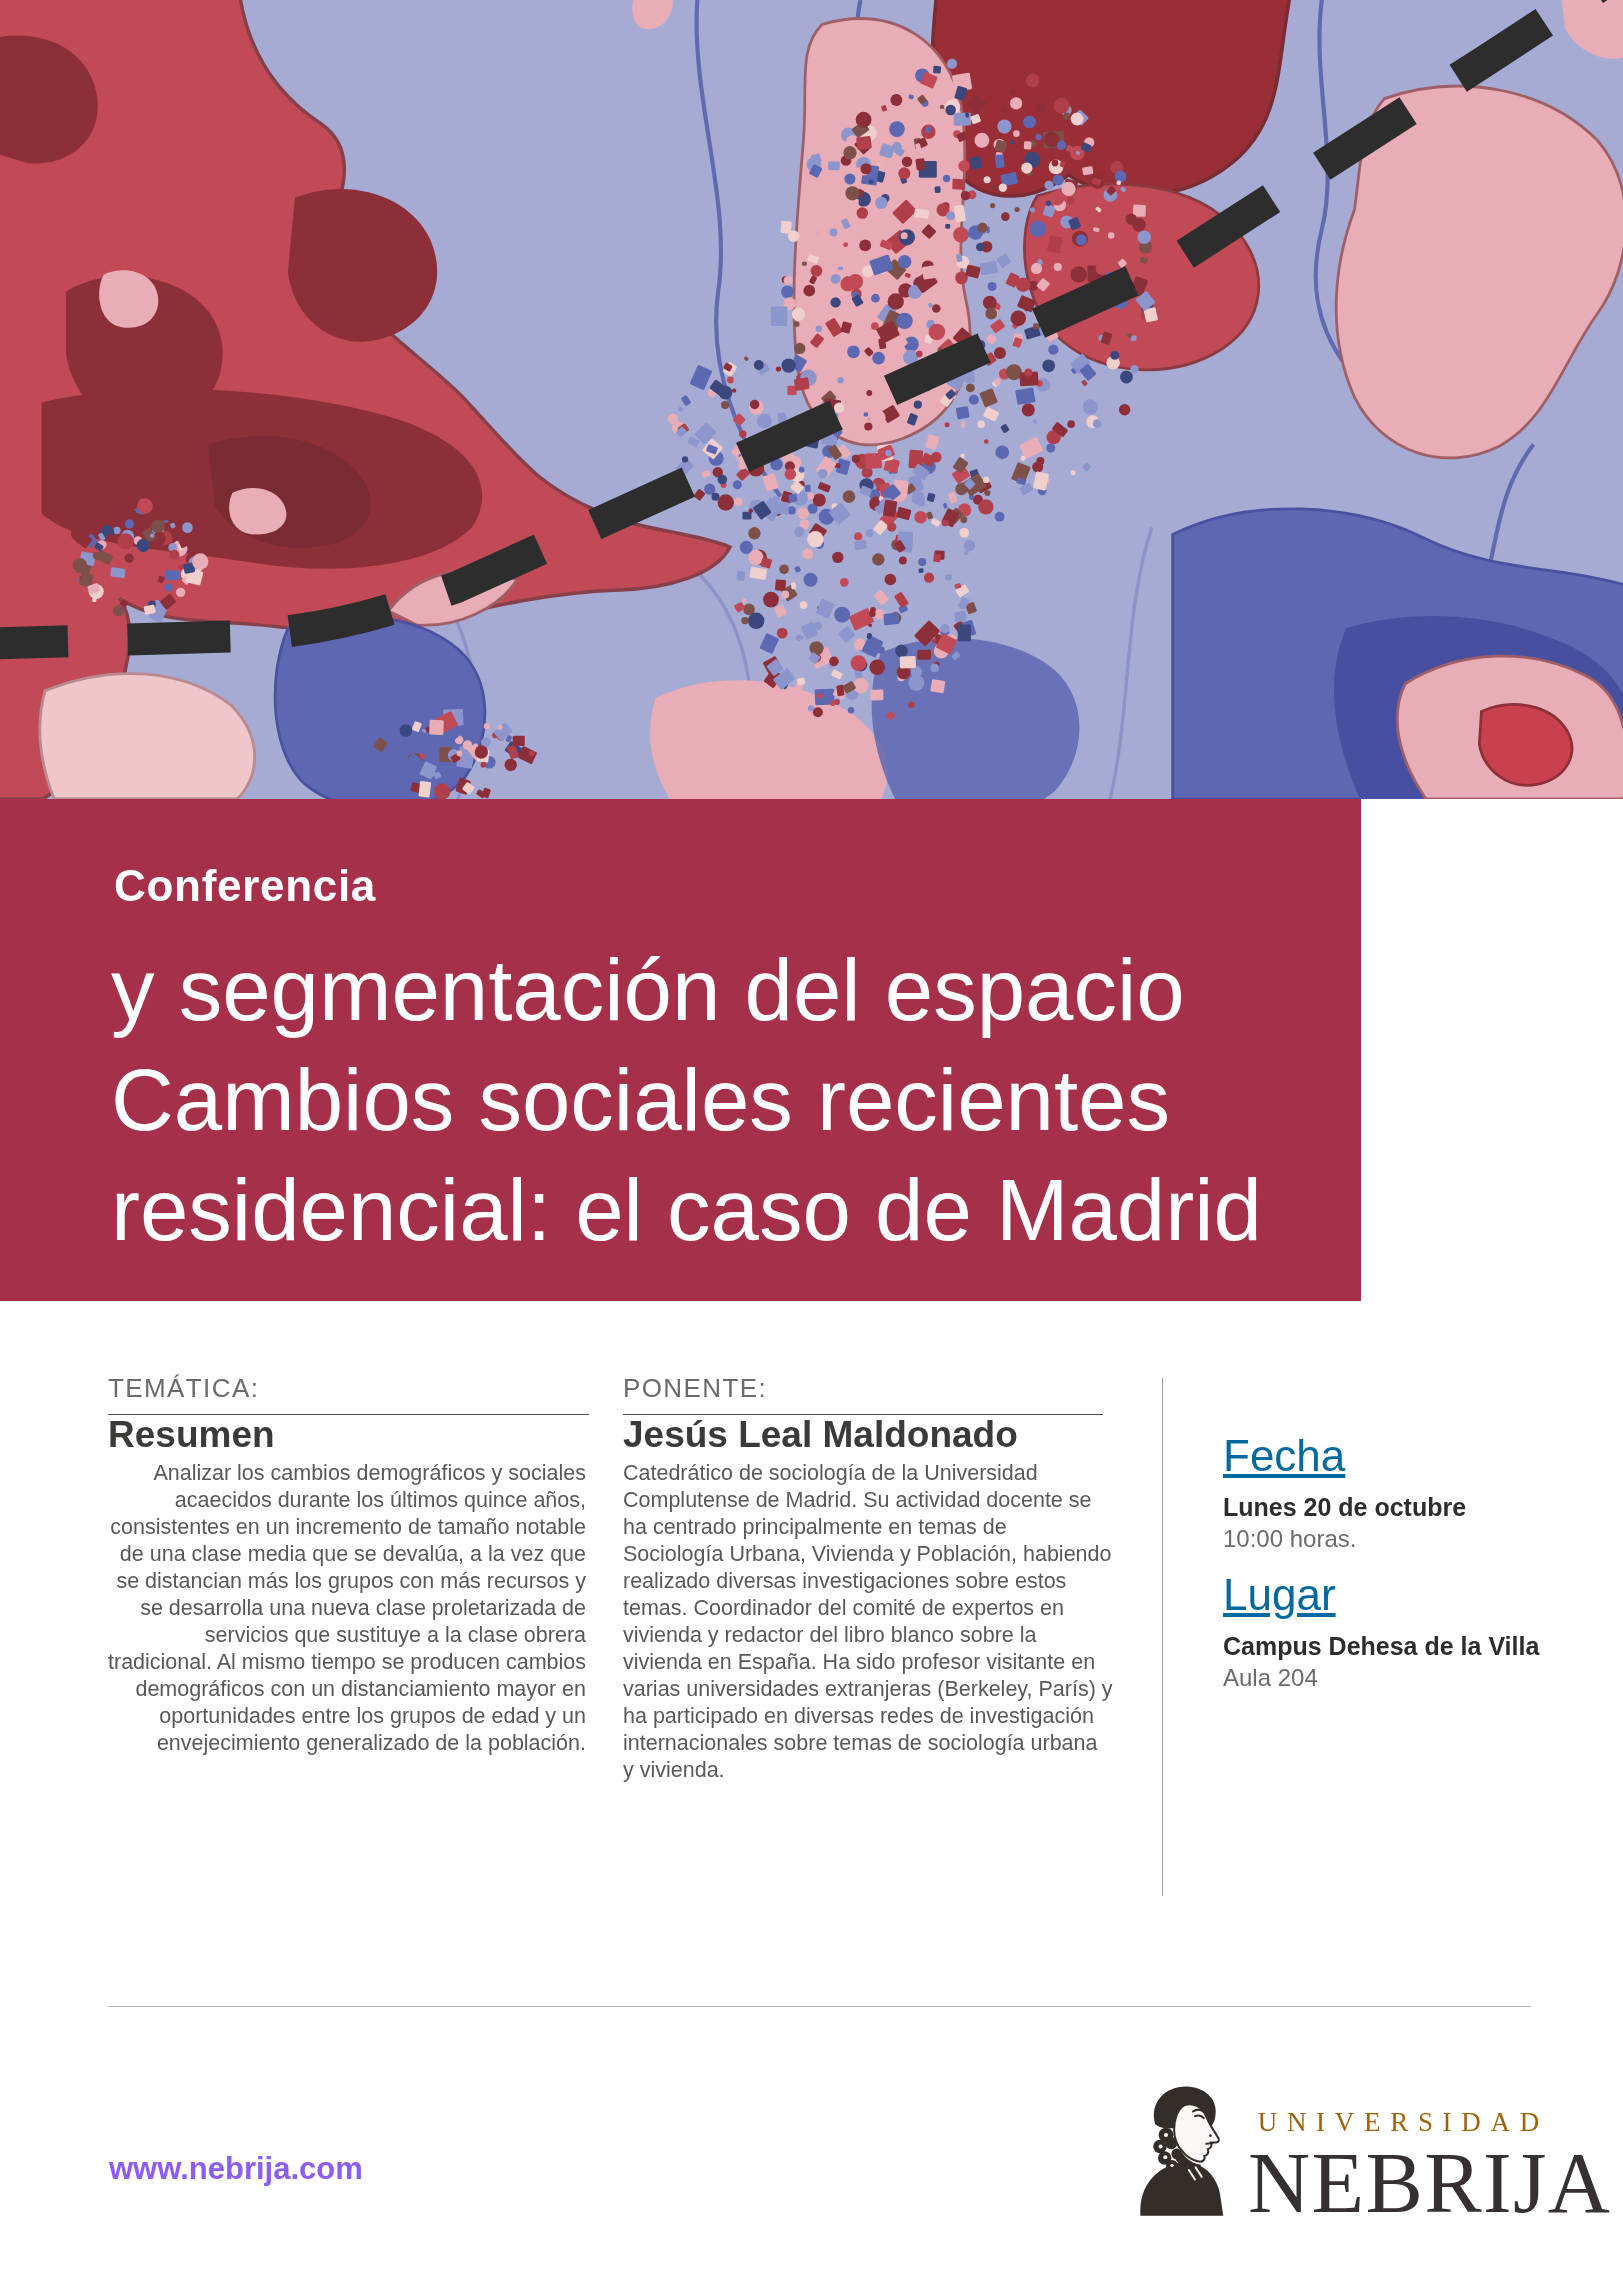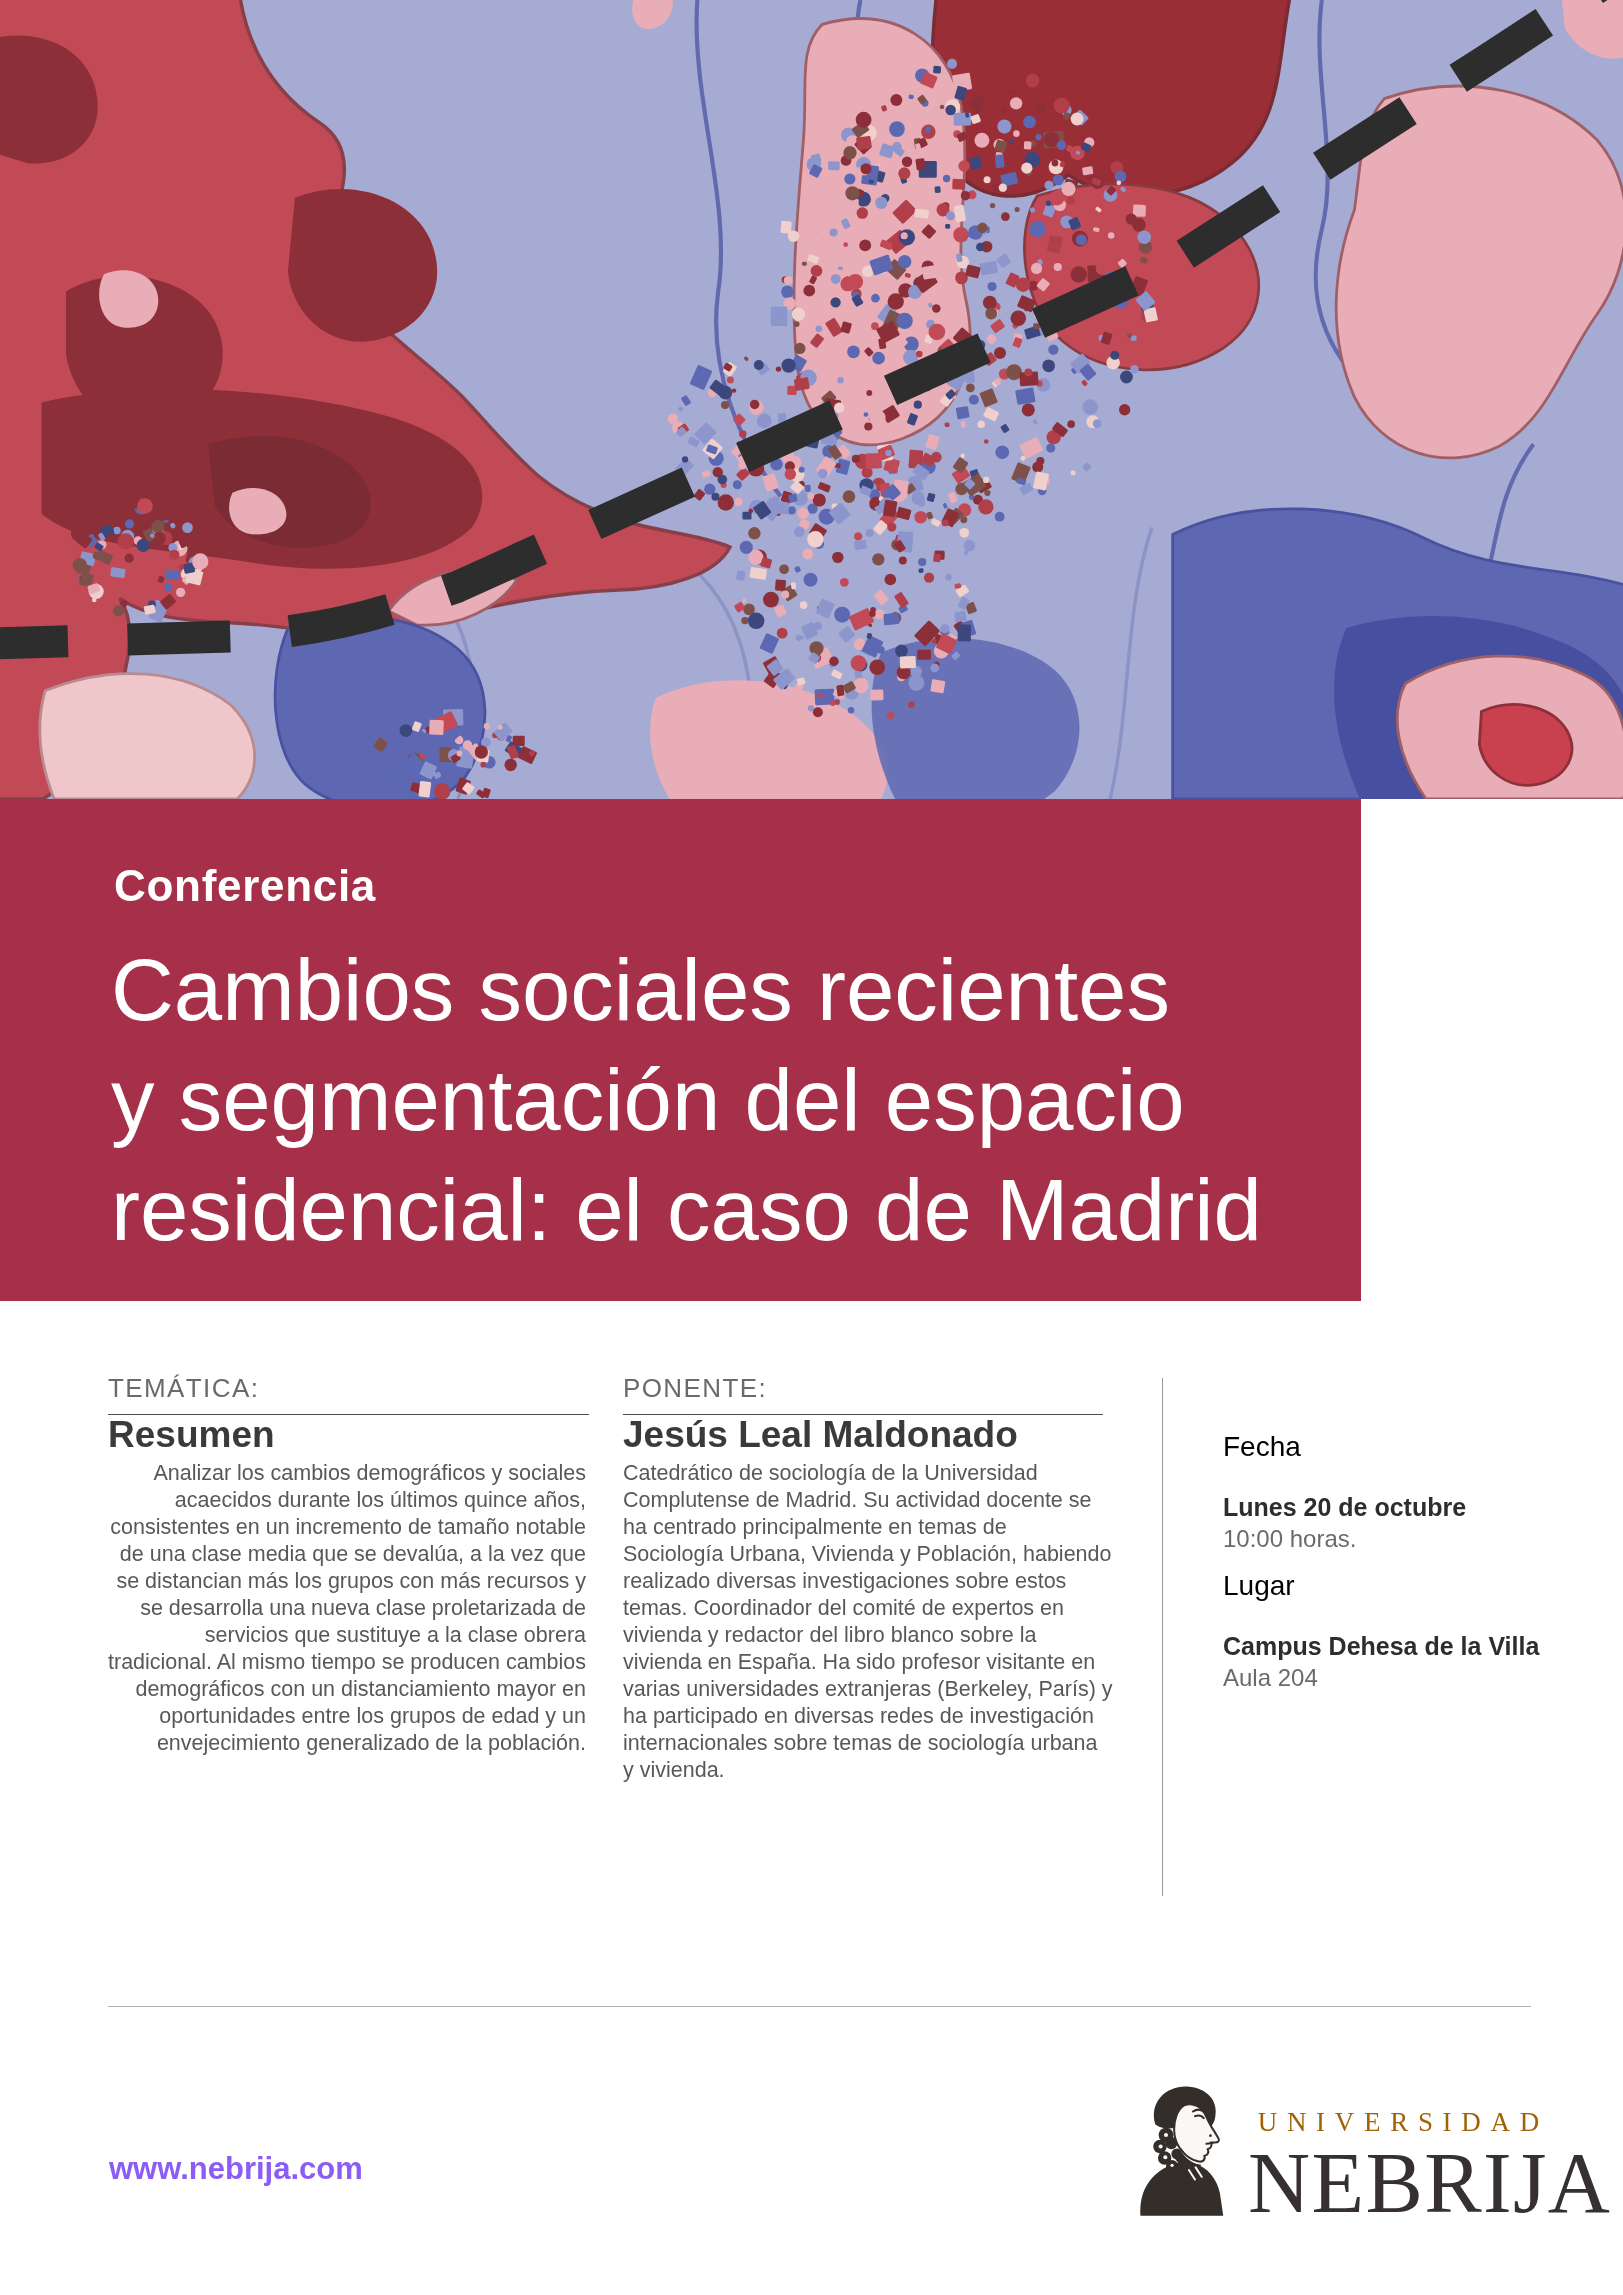--- a/index.html
+++ b/index.html
@@ -21,21 +21,21 @@
              border-bottom:1.4px solid #4d4d4d;padding-bottom:9.7px;}
   .col1-label{left:108px;top:1373px;width:481px;}
   .col2-label{left:623px;top:1373px;width:480px;}
   .col-heading{position:absolute;font-size:37px;font-weight:700;color:#3a3a39;}
   .col1-heading{left:108px;top:1414px;}
   .col2-heading{left:623px;top:1414px;}
   .col-body{position:absolute;font-size:21.5px;line-height:27px;color:#58585a;}
   .col1-body{left:100px;top:1460px;width:486px;text-align:right;}
   .col2-body{left:623px;top:1460px;width:490px;}
   .vdivider{position:absolute;left:1162px;top:1378px;width:1.4px;height:518px;background:#9b9b9b;}
-  .detail-big{position:absolute;left:1223px;font-size:28px;font-weight:400;color:#000000;}
+  .detail-big{position:absolute;left:1223px;font-size:44px;font-weight:400;color:#0369a1;text-decoration:underline;}
   .detail-bold{position:absolute;left:1223px;font-size:25px;font-weight:700;color:#2e2d2d;}
   .detail-reg{position:absolute;left:1223px;font-size:24px;font-weight:400;color:#6b6b6b;}
   .fecha-label{top:1431px;}
   .fecha-date{top:1493px;}
   .fecha-time{top:1525px;}
   .lugar-label{top:1570px;}
   .lugar-campus{top:1632px;}
   .lugar-room{top:1664px;}
   
   .hrule{position:absolute;left:108px;top:2006px;width:1423px;height:1.4px;background:#b3b3b3;}
@@ -950,22 +950,22 @@
           <circle cx="736.0" cy="1102.0" r="8.9" fill="#8c2f38"></circle>
         </g>
 
       <path id="dash-line" d="M-50,928 L360,916 C500,902 560,880 660,845 L1690,378 L2140,88 L2420,-95" fill="none" stroke="#2d2d2d" stroke-width="46" stroke-dasharray="148 86" stroke-linejoin="round"></path>
     </svg>
   </div>
 
   <div class="band">
     <div class="kicker">Conferencia</div>
     <div class="title">
+      <span class="tline">y segmentación del espacio</span>
       <span class="tline">Cambios sociales recientes</span>
-      <span class="tline">y segmentación del espacio</span>
       <span class="tline">residencial: el caso de Madrid</span>
     </div>
   </div>
 
   <div class="col-label col1-label">TEMÁTICA:</div>
   <div class="col-heading col1-heading">Resumen</div>
   <div class="col-body col1-body">Analizar los cambios demográficos y sociales acaecidos durante los últimos quince años, consistentes en un incremento de tamaño notable de una clase media que se devalúa, a la vez que se distancian más los grupos con más recursos y se desarrolla una nueva clase proletarizada de servicios que sustituye a la clase obrera tradicional. Al mismo tiempo se producen cambios demográficos con un distanciamiento mayor en oportunidades entre los grupos de edad y un envejecimiento generalizado de la población.</div>
 
   <div class="col-label col2-label">PONENTE:</div>
   <div class="col-heading col2-heading">Jesús Leal Maldonado</div>

